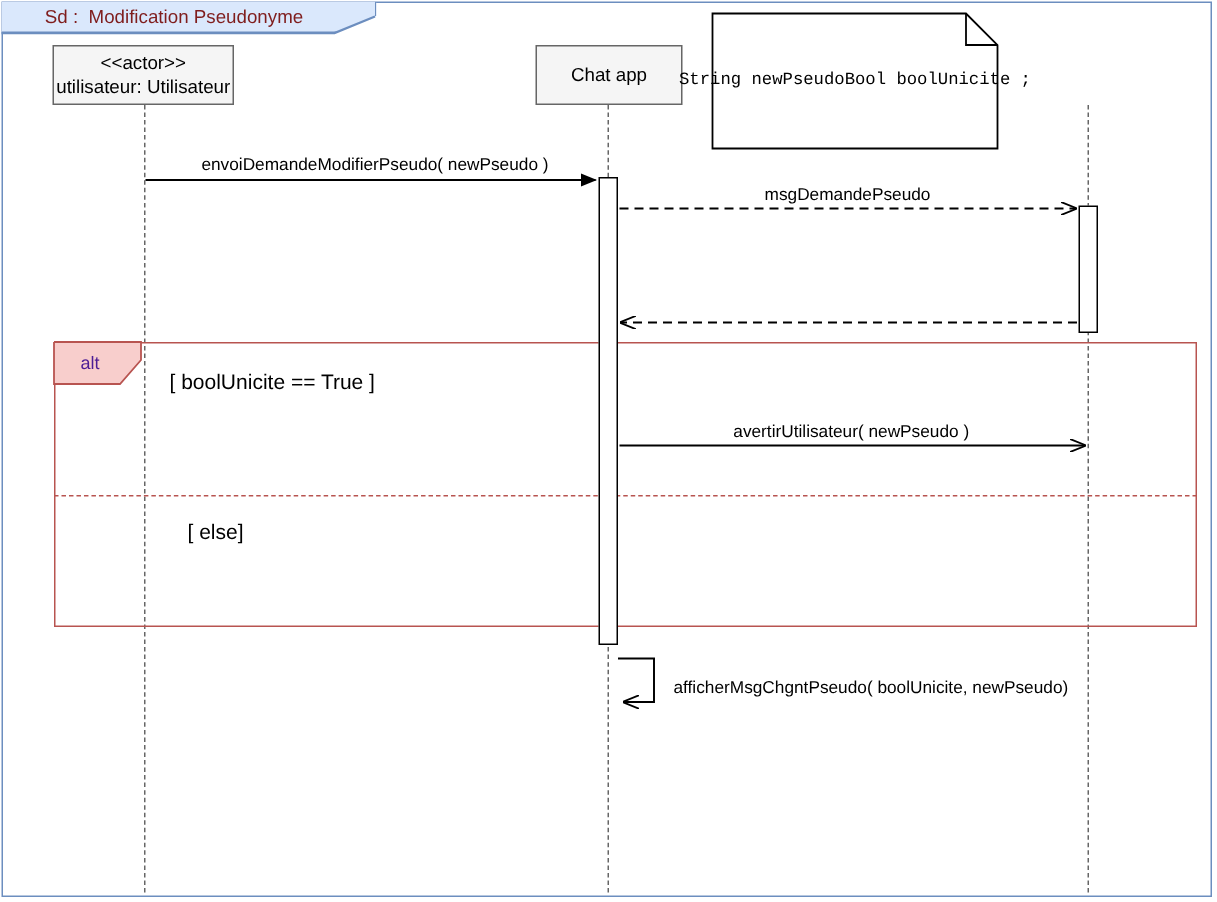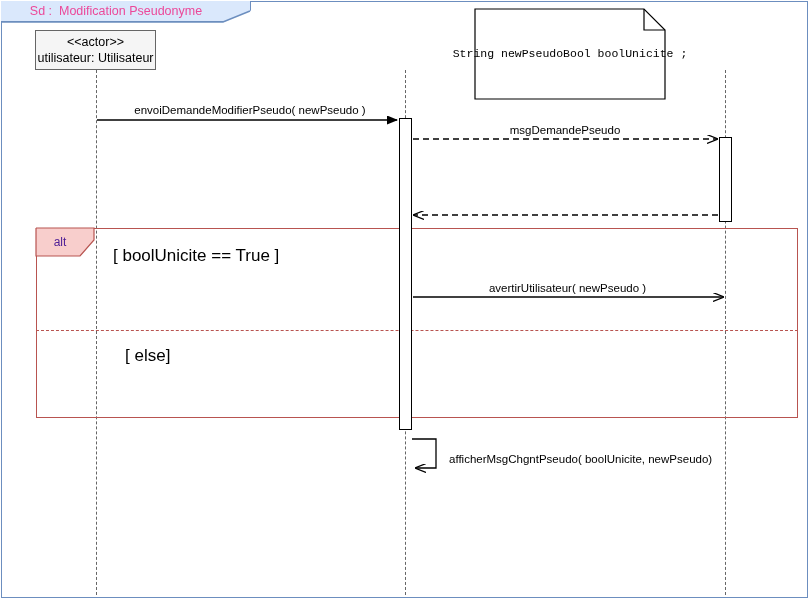--- a/index.html
+++ b/index.html
@@ -55,21 +55,21 @@
   }
   .sd-title-text {
     position: absolute;
     left: 1px;
     top: 1px;
     width: 230px;
     height: 21px;
     line-height: 21px;
     text-align: center;
     font-size: 12.5px;
-    color: #ec4899;
+    color: #7f1d1d;
     white-space: pre;
   }
 
   
   .lifeline {
     position: absolute;
     width: 0;
     border-left: 1px dashed #666666;
   }
 
@@ -186,21 +186,21 @@
   }
   .alt-divider {
     position: absolute;
     left: 36px;
     width: 762px;
     height: 0;
     border-top: 1.5px dashed #b85450;
   }
   .guard {
     position: absolute;
-    font-size: 17px;
+    font-size: 14px;
     color: #000000;
     white-space: pre;
   }
 </style>
 </head>
 <body>
 
 <div id="canvas">
 
   <div class="sd-frame"></div>
@@ -213,20 +213,23 @@
 
   <div class="lifeline" style="left:96px; top:70px; height:525px;"></div>
   <div class="lifeline" style="left:405px; top:70px; height:525px;"></div>
   <div class="lifeline" style="left:725px; top:70px; height:525px;"></div>
 
   <div class="head-box" style="left:35px; top:30px; width:121px; height:40px;">
     <span class="stereotype">&lt;&lt;actor&gt;&gt;</span>
     <span class="hname">utilisateur: Utilisateur</span>
   </div>
 
+  <div class="head-box" style="left:357px; top:30px; width:98px; height:40px;">
+    <span class="hname">Chat app</span>
+  </div>
 
 
   <div class="note-wrap">
     <svg width="192" height="92">
       <path d="M1,1 L170,1 L191,22 L191,91 L1,91 Z" fill="#ffffff" stroke="#000000" stroke-width="1.2"></path>
       <path d="M170,1 L170,22 L191,22" fill="none" stroke="#000000" stroke-width="1.2"></path>
     </svg>
     <div class="note-text">
       <span>String newPseudo</span>
       <span>Bool boolUnicite ;</span>

